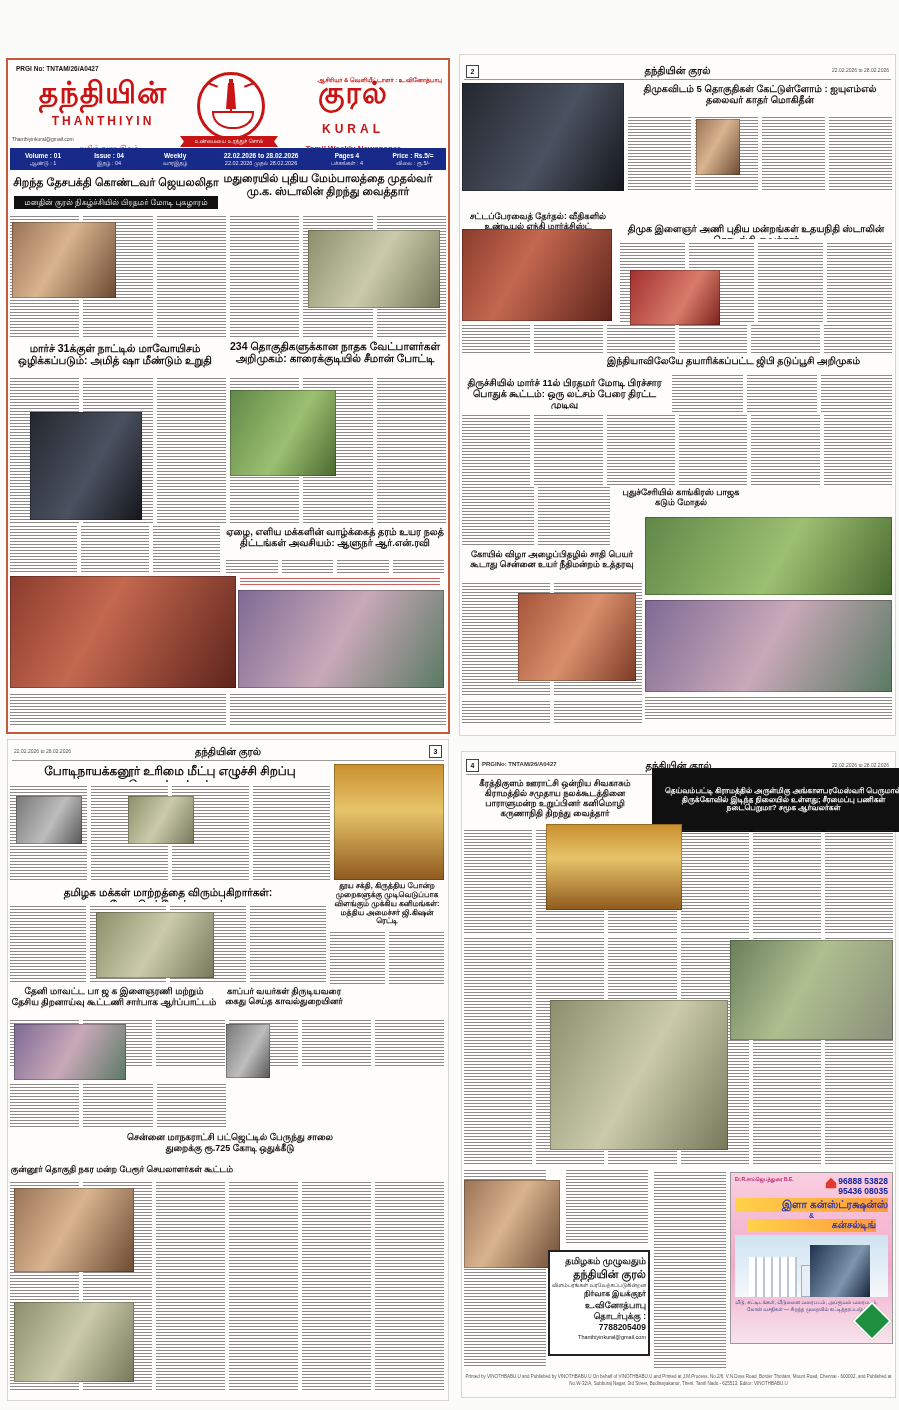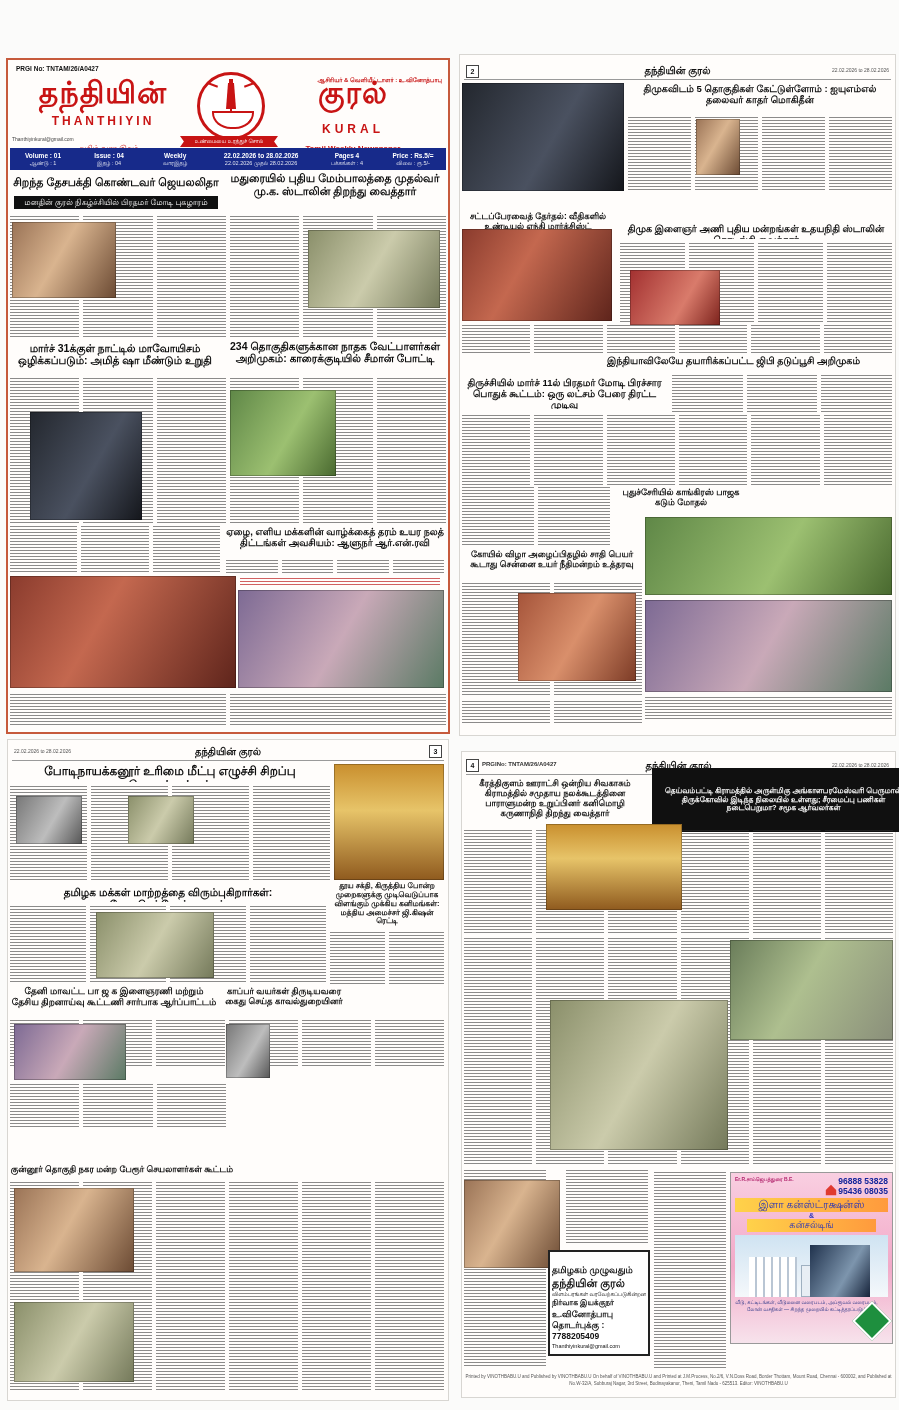--- a/index.html
+++ b/index.html
@@ -45,25 +45,25 @@
   .lh-tower{position:absolute;left:26px;top:8px;width:10px;height:26px;background:#c81414;
             clip-path:polygon(20% 0,80% 0,100% 100%,0 100%);}
   .lh-top{position:absolute;left:29px;top:4px;width:4px;height:4px;background:#c81414;}
   .lh-ray{position:absolute;width:10px;height:2px;background:#c81414;top:9px;}
   .lh-book{position:absolute;left:12px;top:36px;width:38px;height:14px;background:#fff;
            border:2px solid #c81414;border-radius:0 0 45% 45%/0 0 90% 90%;}
   .lh-spine{position:absolute;left:30px;top:34px;width:2px;height:16px;background:#c81414;}
   .ribbon{background:#c81414;color:#fff;font-size:5.5px;text-align:center;line-height:11px;
           clip-path:polygon(0 0,100% 0,96% 50%,100% 100%,0 100%,4% 50%);}
   
-  .promo{border:2px solid #222;background:#fff;text-align:left;padding:12px 2px;box-sizing:border-box;}
+  .promo{border:2px solid #222;background:#fff;text-align:right;padding:3px 2px;box-sizing:border-box;}
   .promo div{line-height:1.35;}
   .ad{background:linear-gradient(180deg,#f9cfe1,#f2a9c8 55%,#f7e3ec);border:1px solid #999;
       box-sizing:border-box;overflow:hidden;}
-  .ad-band{background:linear-gradient(90deg,#ffd24a,#ff9a3d);color:#2733b8;font-weight:normal;text-align:center;}
+  .ad-band{background:linear-gradient(90deg,#ffd24a,#ff9a3d);color:#2733b8;font-weight:bold;text-align:right;}
   .ad-bld{background:linear-gradient(180deg,#cfe3f2,#f5f8fb);position:relative;}
   .bld1{position:absolute;left:14px;bottom:0;width:48px;height:40px;background:repeating-linear-gradient(90deg,#fff 0 6px,#b9c6d4 6px 8px);}
   .bld2{position:absolute;right:18px;bottom:0;width:60px;height:52px;background:linear-gradient(120deg,#20324d,#7d95ad 60%,#16233a);}
   .bld3{position:absolute;left:66px;bottom:0;width:26px;height:30px;background:#e8eef4;border:1px solid #9fb0c0;}
   .diamond{width:24px;height:24px;background:#1e8f3e;border:2px solid #fff;transform:rotate(45deg);}
   .fs4{font-size:4.5px;} .fs5{font-size:5px;} .fs55{font-size:5.5px;} .fs6{font-size:6px;}
   .fs65{font-size:6.5px;} .fs7{font-size:7px;} .fs75{font-size:7.5px;} .fs8{font-size:8px;}
   .fs85{font-size:8.5px;} .fs9{font-size:9px;} .fs95{font-size:9.5px;}
   .fs105{font-size:10.5px;} .fs11{font-size:11px;} .fs12{font-size:12px;}
 </style>
@@ -115,21 +115,21 @@
         <span class="ta">பக்கங்கள் : 4</span>
       </div>
     <div class="cell">
         <span class="en">Price : Rs.5/=</span>
         <span class="ta">விலை : ரூ.5/-</span>
       </div>
   </div>
 
   <div class="abs hl fs11" style="left:2px;top:116px;width:212px;height:18px;">சிறந்த தேசபக்தி கொண்டவர் ஜெயலலிதா</div>
   <div class="abs blackbox fs8" style="left:6px;top:136px;width:204px;height:13px;">மனதின் குரல் நிகழ்ச்சியில் பிரதமர் மோடி புகழாரம்</div>
-  <div class="abs hl fs11" style="left:218px;top:112px;width:218px;height:40px;">மதுரையில் புதிய மேம்பாலத்தை முதல்வர் மு.க. ஸ்டாலின் திறந்து வைத்தார்</div>
+  <div class="abs hl fs11" style="left:211px;top:112px;width:218px;height:40px;">மதுரையில் புதிய மேம்பாலத்தை முதல்வர் மு.க. ஸ்டாலின் திறந்து வைத்தார்</div>
 
   <div class="abs cols" style="left:2px;top:156px;width:436px;height:122px;">
     <div class="tx"></div>
       <div class="tx"></div>
       <div class="tx"></div>
       <div class="tx"></div>
       <div class="tx"></div>
       <div class="tx"></div>
   </div>
   <div class="abs ph ph-warm" style="left:4px;top:162px;width:104px;height:76px;"></div>
@@ -287,20 +287,21 @@
       <div class="tx"></div>
   </div>
   <div class="abs ph ph-mixed" style="left:6px;top:284px;width:112px;height:56px;"></div>
   <div class="abs ph ph-bw" style="left:218px;top:284px;width:44px;height:54px;"></div>
 
   <div class="abs cols" style="left:2px;top:344px;width:216px;height:44px;">
     <div class="tx"></div>
       <div class="tx"></div>
       <div class="tx"></div>
   </div>
+  <div class="abs hl fs9" style="left:118px;top:392px;width:208px;height:30px;">சென்னை மாநகராட்சி பட்ஜெட்டில் பேருந்து சாலை துறைக்கு ரூ.725 கோடி ஒதுக்கீடு</div>
   <div class="abs hl fs85" style="left:2px;top:424px;width:224px;height:14px;">குன்னூர் தொகுதி நகர மன்ற பேரூர் செயலாளர்கள் கூட்டம்</div>
 
   <div class="abs cols" style="left:2px;top:442px;width:434px;height:208px;">
     <div class="tx"></div>
       <div class="tx"></div>
       <div class="tx"></div>
       <div class="tx"></div>
       <div class="tx"></div>
       <div class="tx"></div>
   </div>
@@ -356,21 +357,21 @@
     <div class="fs55">விளம்பரங்கள் வரவேற்கப்படுகின்றன</div>
     <div class="fs75" style="font-weight:bold;">நிர்வாக இயக்குநர்</div>
     <div class="fs85" style="font-weight:bold;">உ.வினோத்பாபு</div>
     <div class="fs85" style="font-weight:bold;">தொடர்புக்கு : 7788205409</div>
     <div class="fs55">Thanthiyinkural@gmail.com</div>
   </div>
 
   <div class="abs ad" style="left:268px;top:420px;width:163px;height:172px;">
     <div style="display:flex;justify-content:space-between;align-items:flex-start;padding:3px 4px 0 4px;">
       <div class="fs5" style="color:#b3266e;font-weight:bold;max-width:60px;">Er.R.சாம்ஜெபத்துரை B.E.</div>
-      <div style="display:flex;gap:0;align-items:flex-end;">
+      <div style="display:flex;gap:0;align-items:flex-start;">
         <svg width="14" height="13" viewBox="0 0 16 15">
             <path d="M2 8 L8 2 L14 8 V14 H2 Z" fill="#e03a2f"></path>
           </svg>
         <div style="text-align:right;color:#13249b;font-weight:bold;line-height:1.2;">
           <div class="fs85">96888 53828</div>
           <div class="fs85">95436 08035</div>
         </div>
       </div>
     </div>
     <div class="ad-band fs105" style="margin:2px 4px 0 4px;">இளா கன்ஸ்ட்ரக்ஷன்ஸ்</div>

